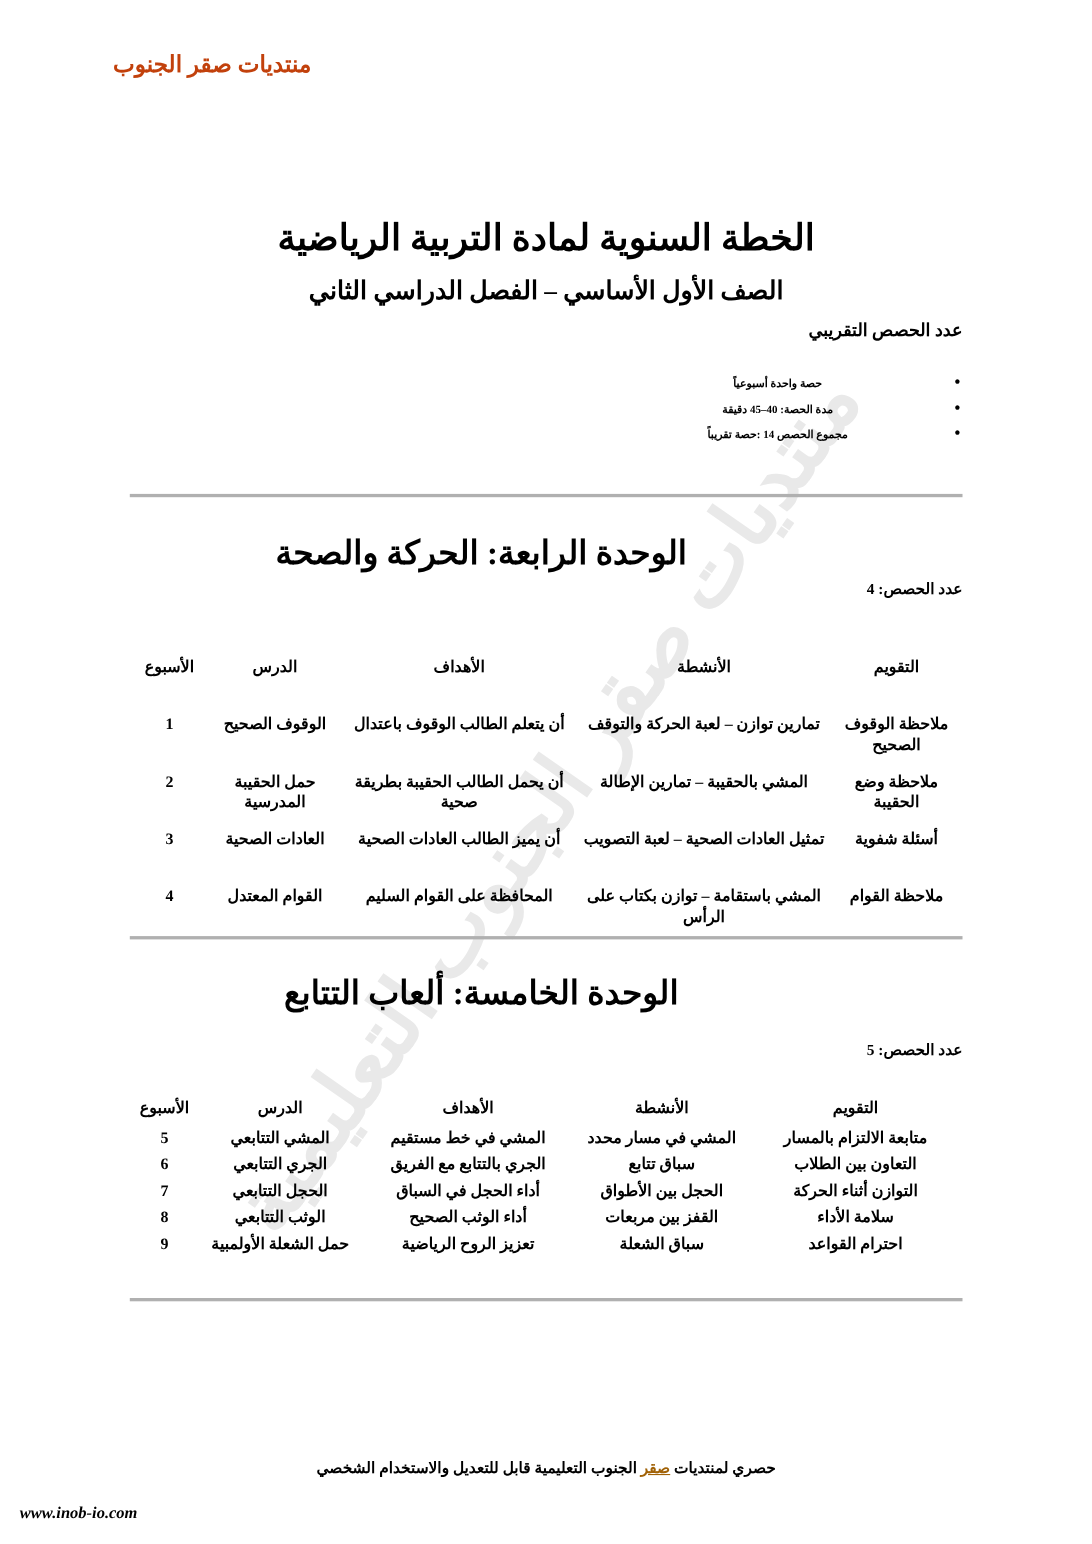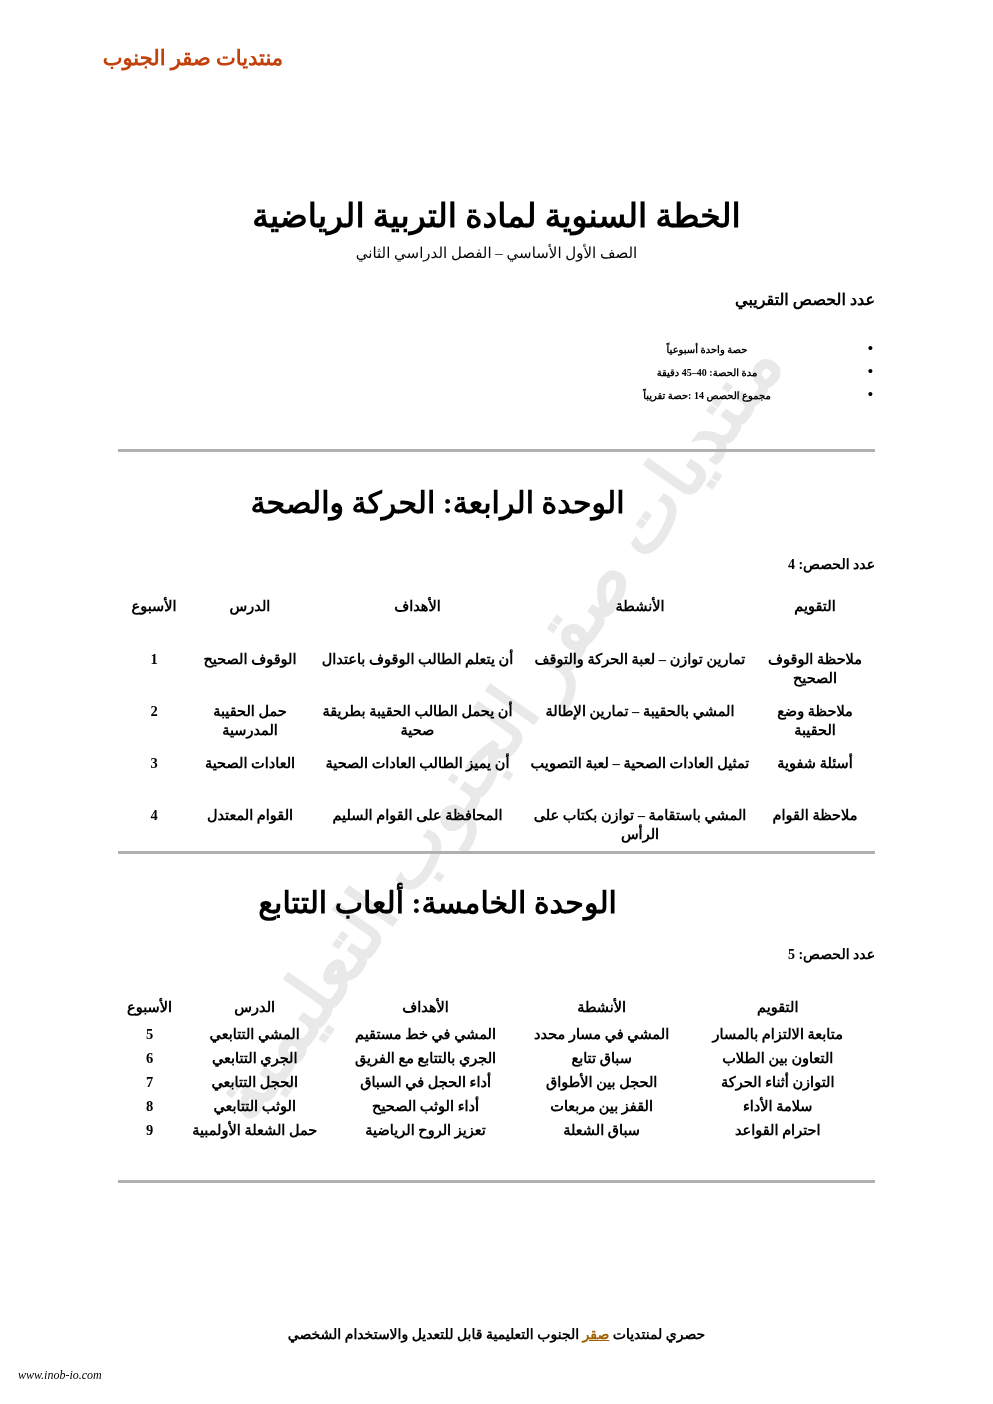--- a/index.html
+++ b/index.html
@@ -65,22 +65,22 @@
     font-size: 33px;
     font-weight: bold;
     letter-spacing: 0.5px;
   }
   .doc-subtitle {
     position: absolute;
     top: 232px;
     left: 0;
     right: 0;
     text-align: center;
-    font-size: 15px;
-    font-weight: normal;
+    font-size: 23px;
+    font-weight: bold;
   }
 
   
   .sessions-heading {
     position: absolute;
     top: 290px;
     right: 118px;
     font-size: 16px;
     font-weight: bold;
   }
@@ -130,21 +130,21 @@
     font-size: 30px;
     font-weight: bold;
   }
   .unit-sessions {
     position: absolute;
     right: 118px;
     font-size: 14px;
     font-weight: bold;
   }
   .unit4-title    { top: 485px; }
-  .unit4-sessions { top: 556px; }
+  .unit4-sessions { top: 527px; }
   .unit5-title    { top: 885px; }
   .unit5-sessions { top: 946px; margin-left: 26px; }
 
   
   table.plan {
     position: absolute;
     border-collapse: collapse;
     direction: rtl;
     table-layout: fixed;
   }
@@ -204,22 +204,22 @@
   }
   .footer-note .lnk {
     color: #a16207;
     text-decoration: underline;
   }
   .site-url {
     position: absolute;
     top: 1368px;
     left: 18px;
     font-family: "Liberation Serif", "DejaVu Serif", serif;
-    font-size: 12px;
-    font-weight: normal;
+    font-size: 15px;
+    font-weight: bold;
     font-style: italic;
     direction: ltr;
   }
 </style>
 </head>
 <body>
 
 <div class="page">
 
   <div class="watermark">منتديات صقر الجنوب التعليمية</div>

